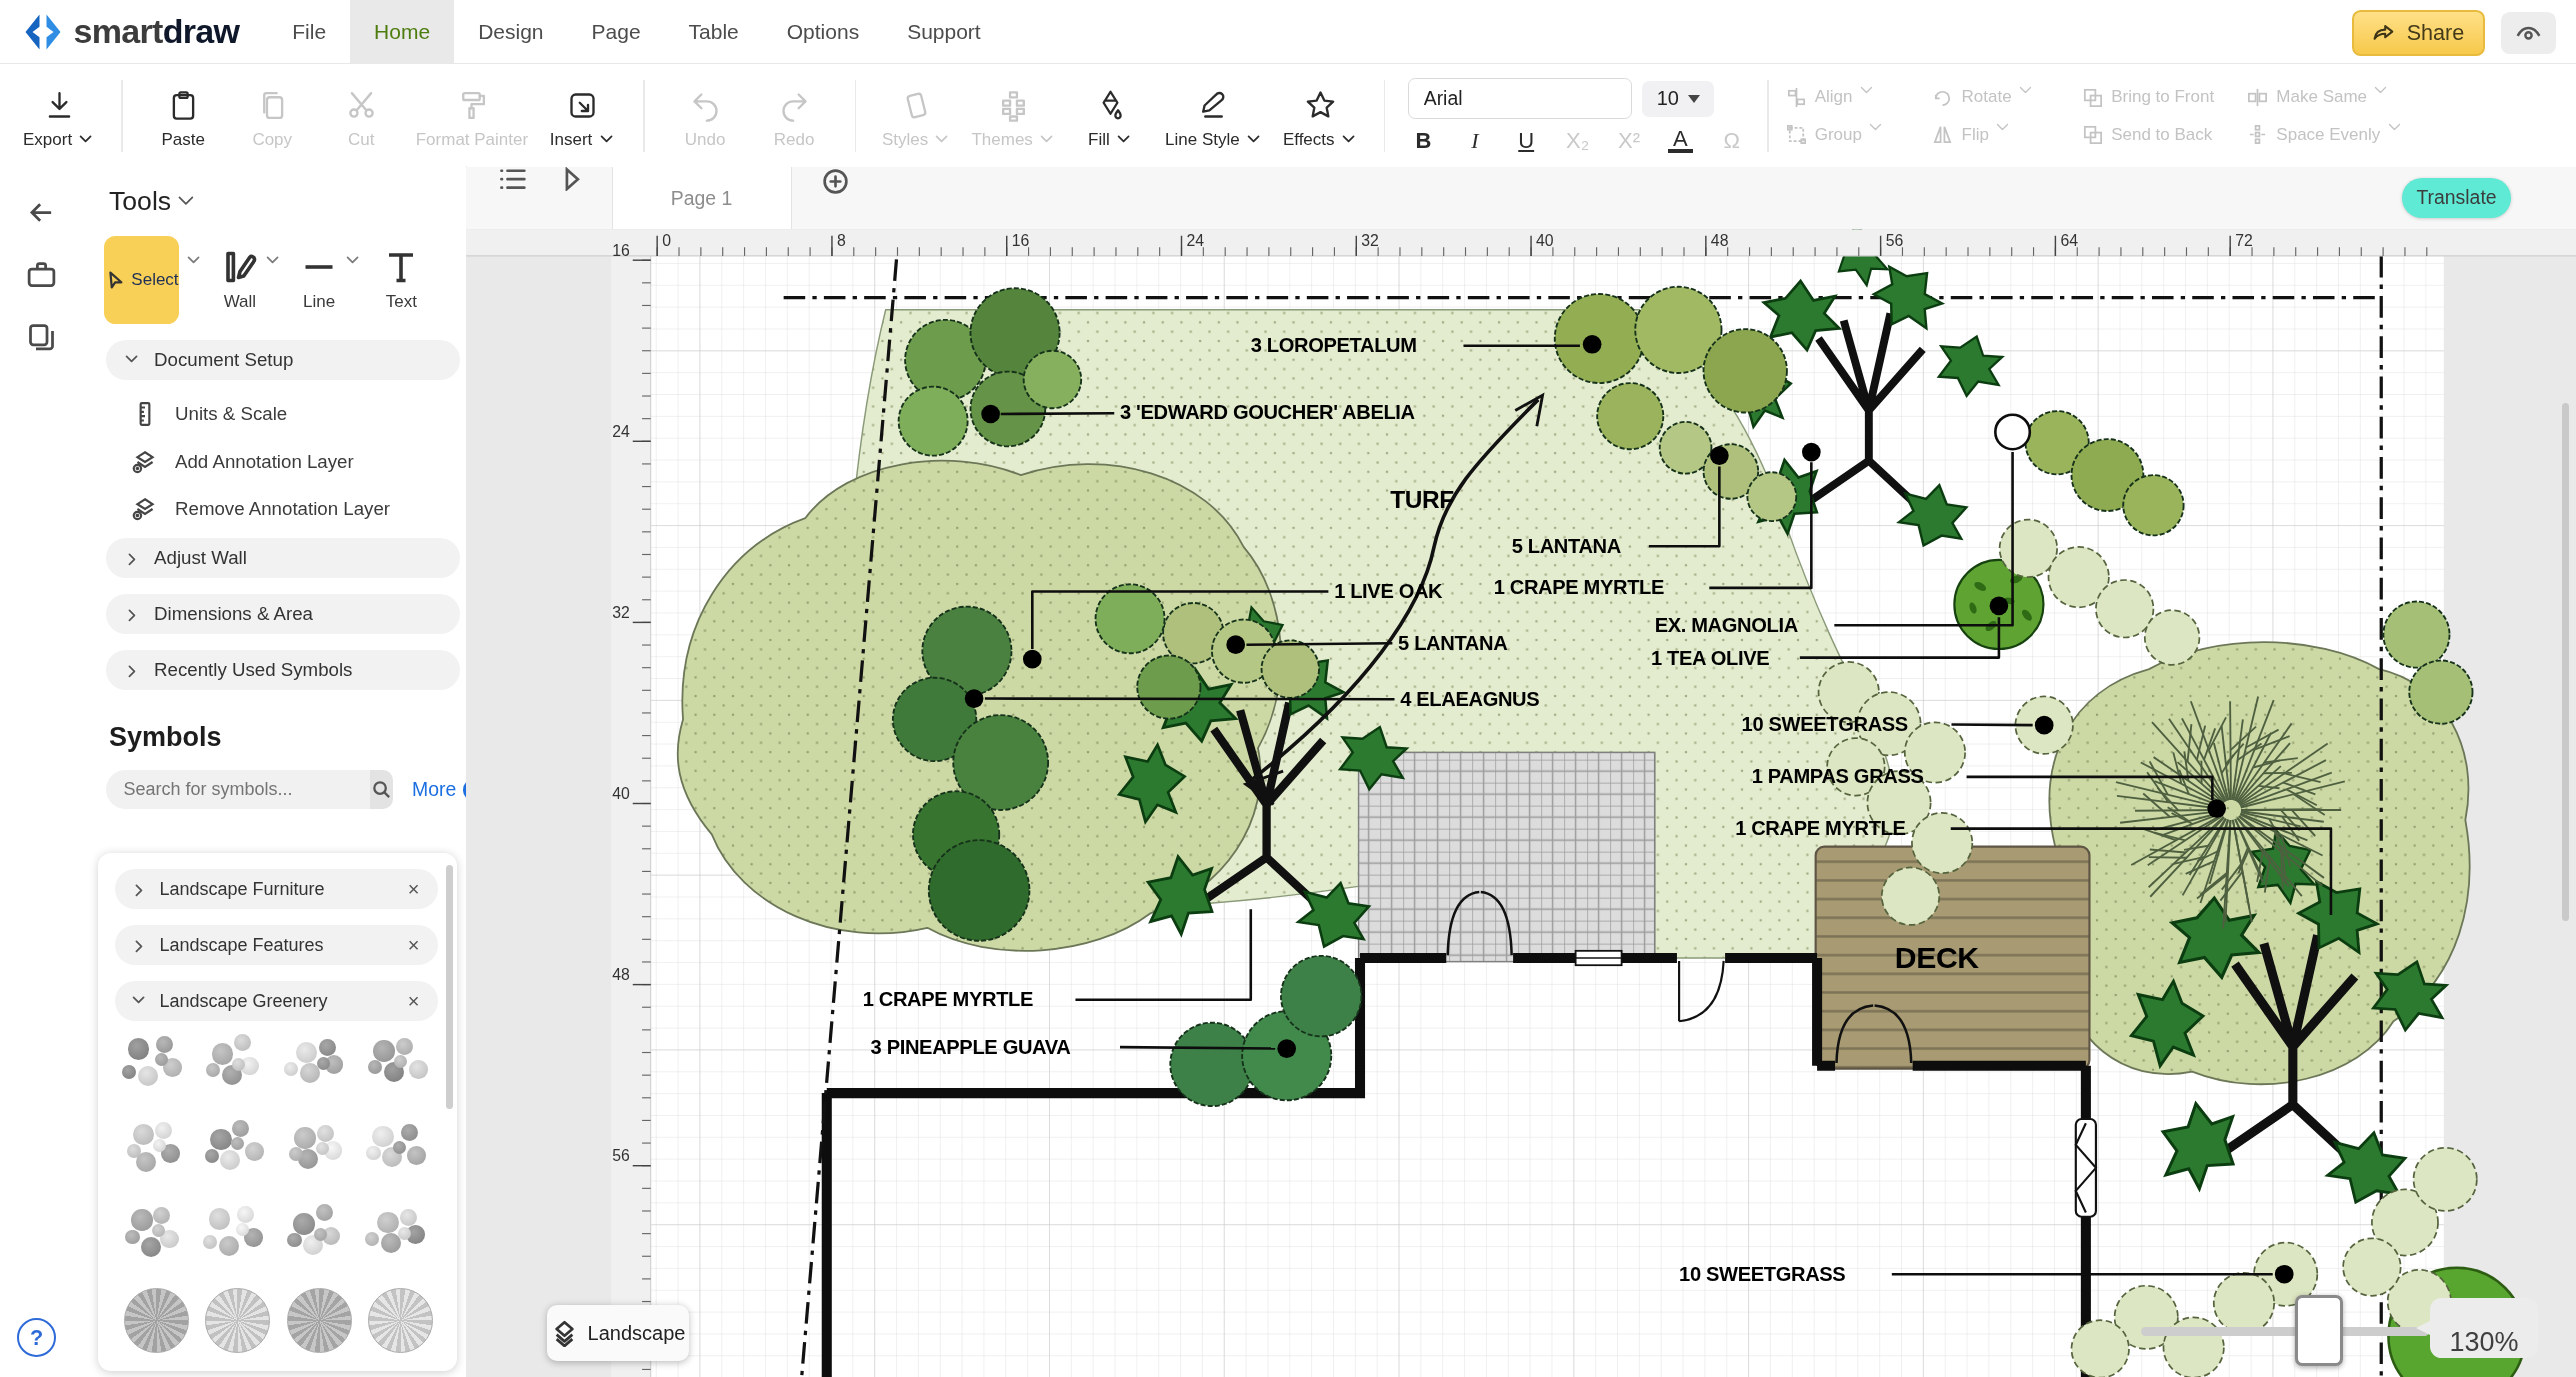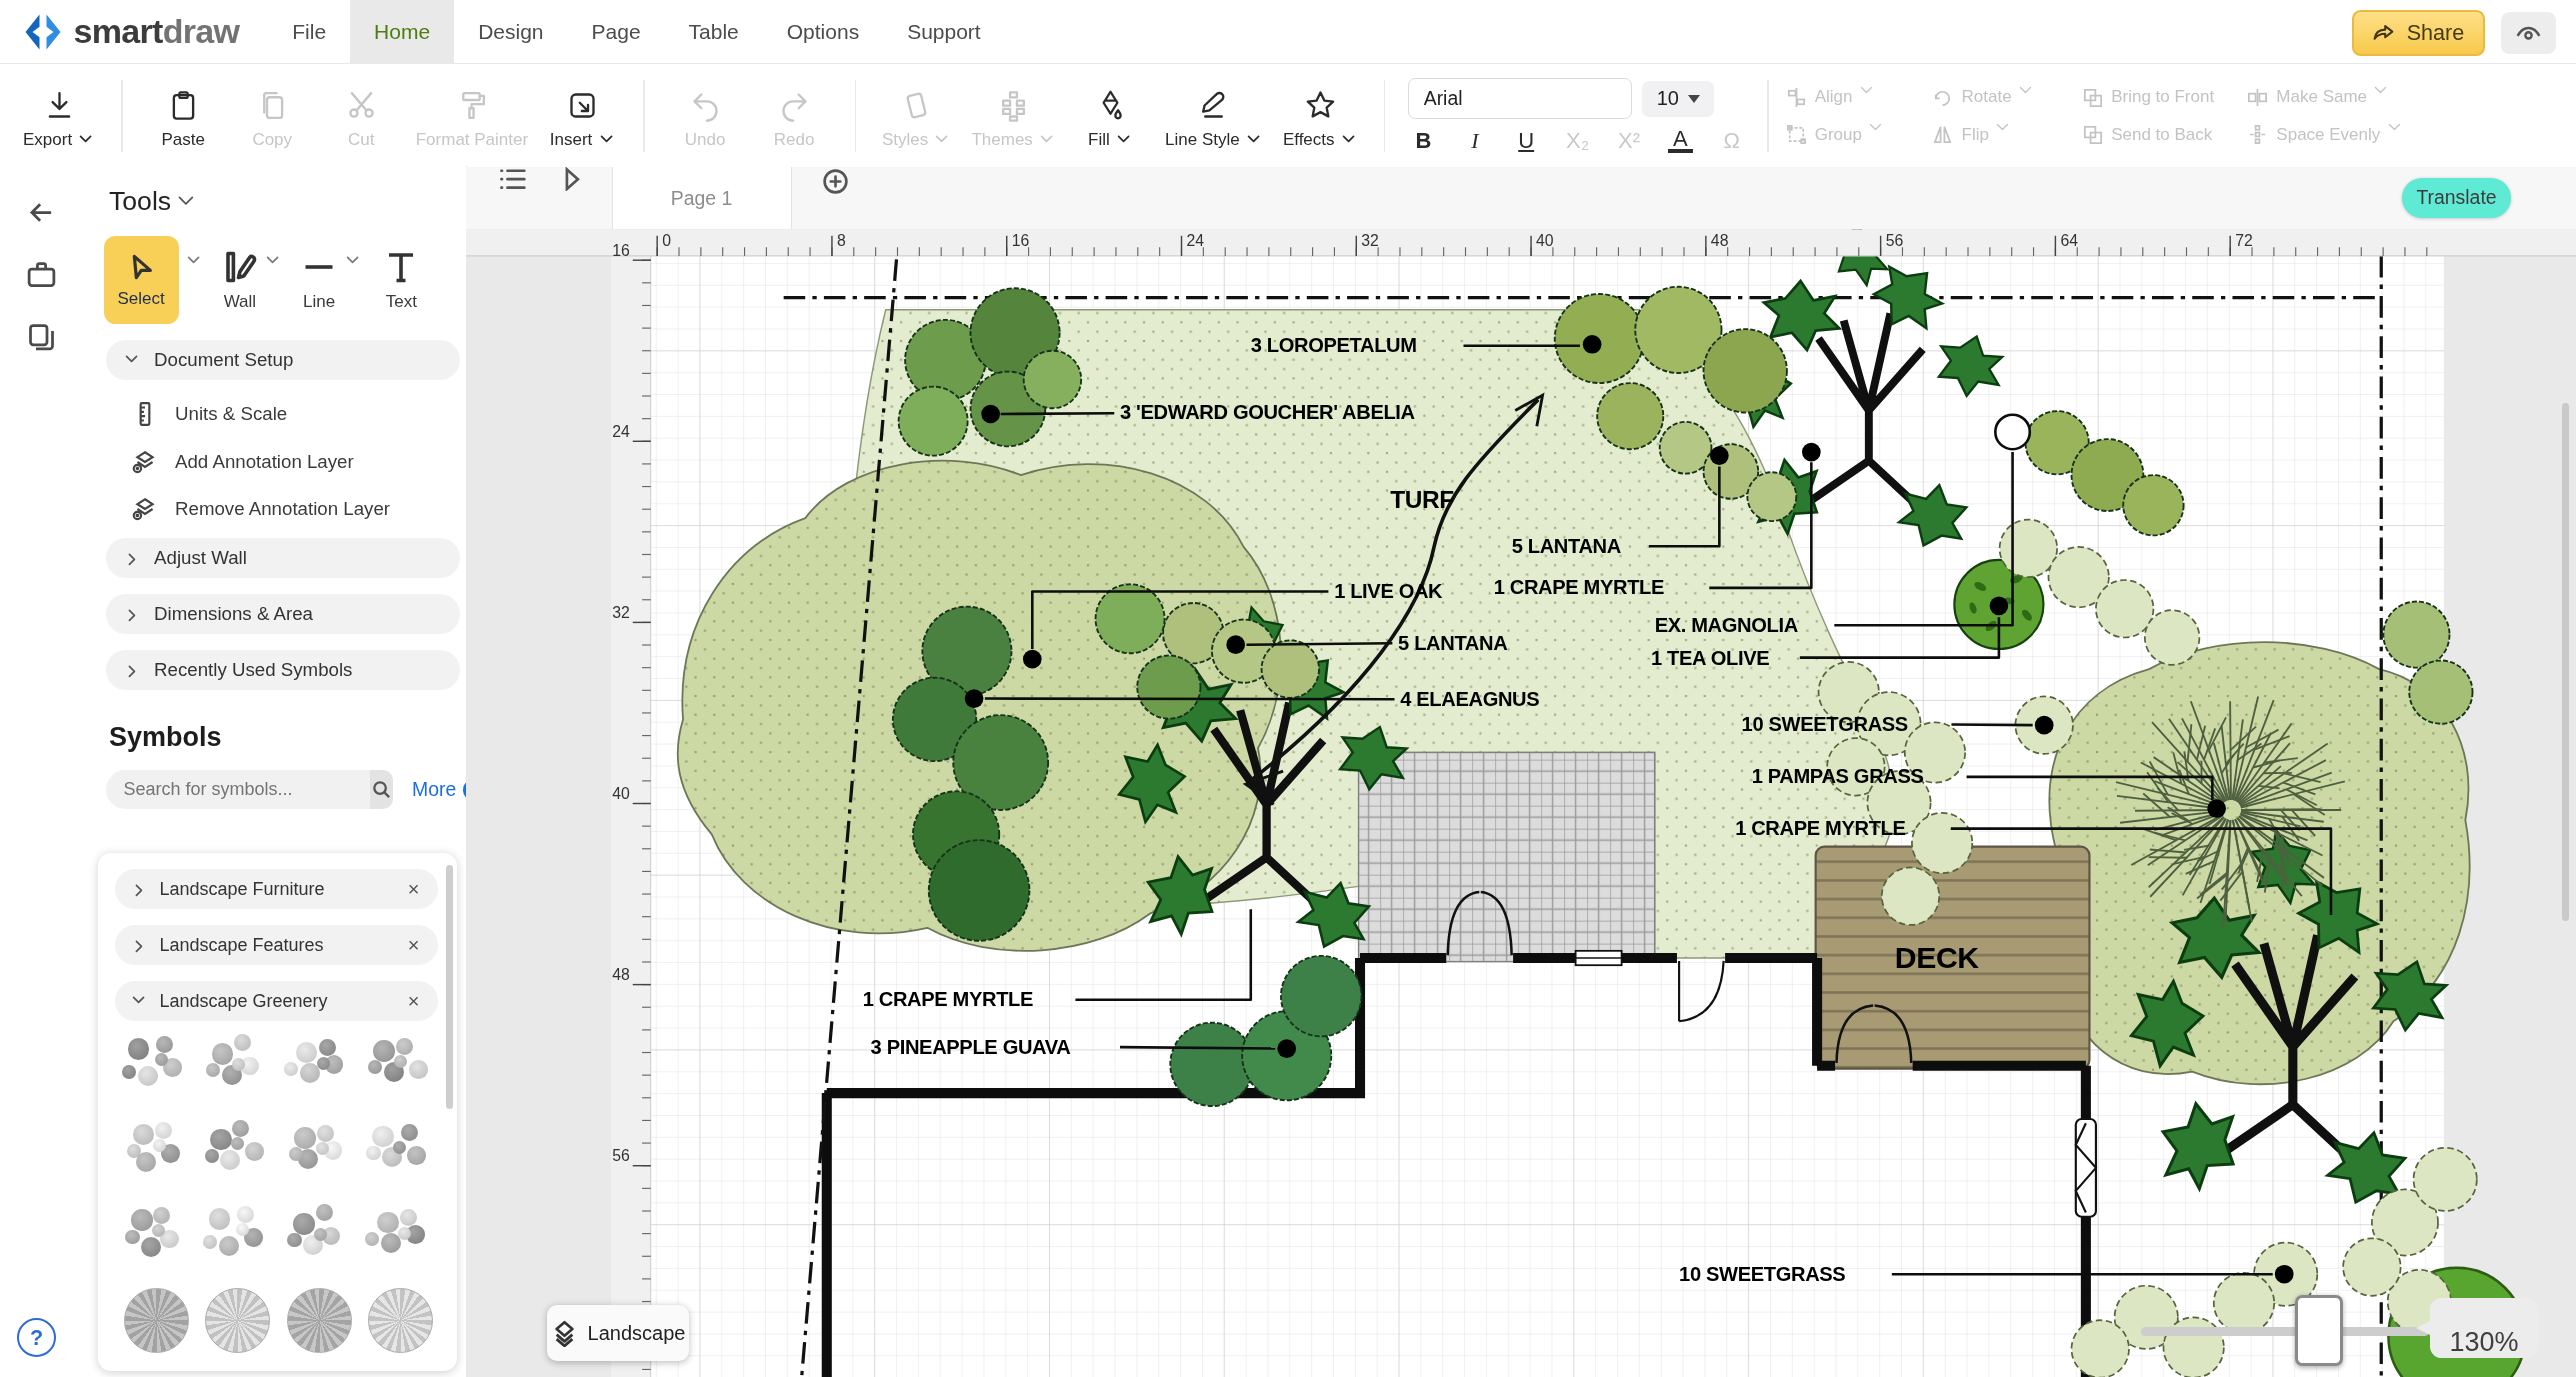--- a/index.html
+++ b/index.html
@@ -6,21 +6,21 @@
   .app{position:relative;width:2576px;height:1377px;background:#fff;overflow:hidden;
        font-family:"Liberation Sans",sans-serif;-webkit-font-smoothing:antialiased;}
   svg{display:block}
   .chev{width:16px;height:10px;margin-left:7.2px}
   .chev path{fill:none;stroke:currentColor;stroke-width:2.4;stroke-linecap:round;stroke-linejoin:round}
 
   
   .menubar{position:absolute;left:0;top:0;width:100%;height:63px;background:#fff;border-bottom:1.4px solid #e8e8e8;display:flex;align-items:center;}
   .logo{display:flex;align-items:center;margin-left:21.6px;margin-right:29px}
   .brand{font-size:34px;font-weight:bold;letter-spacing:-0.7px}
-  .brand .b1{color:#3c3c3c}.brand .b2{color:#737373}
+  .brand .b1{color:#3c3c3c}.brand .b2{color:#0f172a}
   .mitem{height:63px;line-height:63px;padding:0 24px;font-size:21px;color:#4c4c4c;cursor:default}
   .mitem.active{background:#e9e9e9;color:#4d7c0f}
   .mb-right{position:absolute;right:20px;top:10px;display:flex;align-items:center;gap:16px}
   .share-btn{display:flex;align-items:center;gap:10px;height:42px;padding:0 18.7px;border-radius:8.6px;
      background:linear-gradient(#ffe088,#f7c94b);border:2.2px solid #e8bb3e;font-size:21.6px;color:#433a19;font-weight:500}
   .eye-btn{width:55px;height:42px;border-radius:8.6px;background:#ededed;display:flex;align-items:center;justify-content:center}
 
   
   .toolbar{position:absolute;left:0;top:65px;width:100%;height:102px;background:#fff;border-bottom:1.4px solid #e2e2e2;
      display:flex;align-items:center;}
@@ -49,21 +49,21 @@
   .lstrip .sic{margin-top:29px;color:#4a4a4a}
   .lstrip svg{width:33px;height:33px}
   .lstrip svg *{fill:none;stroke:currentColor;stroke-width:2}
   .help-btn{position:absolute;left:17px;bottom:20px;width:35px;height:35px;border-radius:50%;border:2.2px solid #2e6bd8;color:#2e6bd8;
      font-size:21.6px;font-weight:bold;display:flex;align-items:center;justify-content:center}
 
   
   .panel{position:absolute;left:82px;top:166px;width:384px;bottom:0;background:#fff;border-right:1.4px solid #e5e5e5;overflow:hidden}
   .ptitle{display:flex;align-items:center;margin:20px 0 0 27px;font-size:26.6px;color:#222;font-weight:500}
   .toolrow{display:flex;align-items:flex-start;margin:18.7px 0 0 21.6px}
-  .selbtn{width:75px;height:88px;background:#f8cf57;border-radius:11.5px;display:flex;flex-direction:column;align-items:center;justify-content:center;gap:5.8px}
+  .selbtn{width:75px;height:88px;background:#f8cf57;border-radius:11.5px;display:flex;flex-direction:row;align-items:center;justify-content:center;gap:5.8px}
   .selbtn .lab{font-size:17px;color:#1d2f55;font-weight:500}
   .tool{display:flex;flex-direction:column;align-items:center;gap:7.2px;margin-top:13px}
   .tool .lab{font-size:17px;color:#3a3a3a}
   .tool svg, .selbtn svg{width:36px;height:36px}
   .tool svg *,.selbtn svg *{fill:none;stroke:#333;stroke-width:2.4;stroke-linejoin:round}
   .tchev{margin:20px 0 0 8.6px;color:#7a7a7a}
   .chip{width:354px;height:40px;background:#f2f2f3;border-radius:20px;margin:16px 0 0 24.4px;display:flex;align-items:center;font-size:18.7px;color:#333}
   .chip .arrow{margin:0 13px 0 18.7px;color:#555}
   .pitem{display:flex;align-items:center;margin:21.6px 0 0 50px;font-size:18.7px;color:#3b3b3b}
   .pitem svg{width:26px;height:26px;margin-right:17px}

